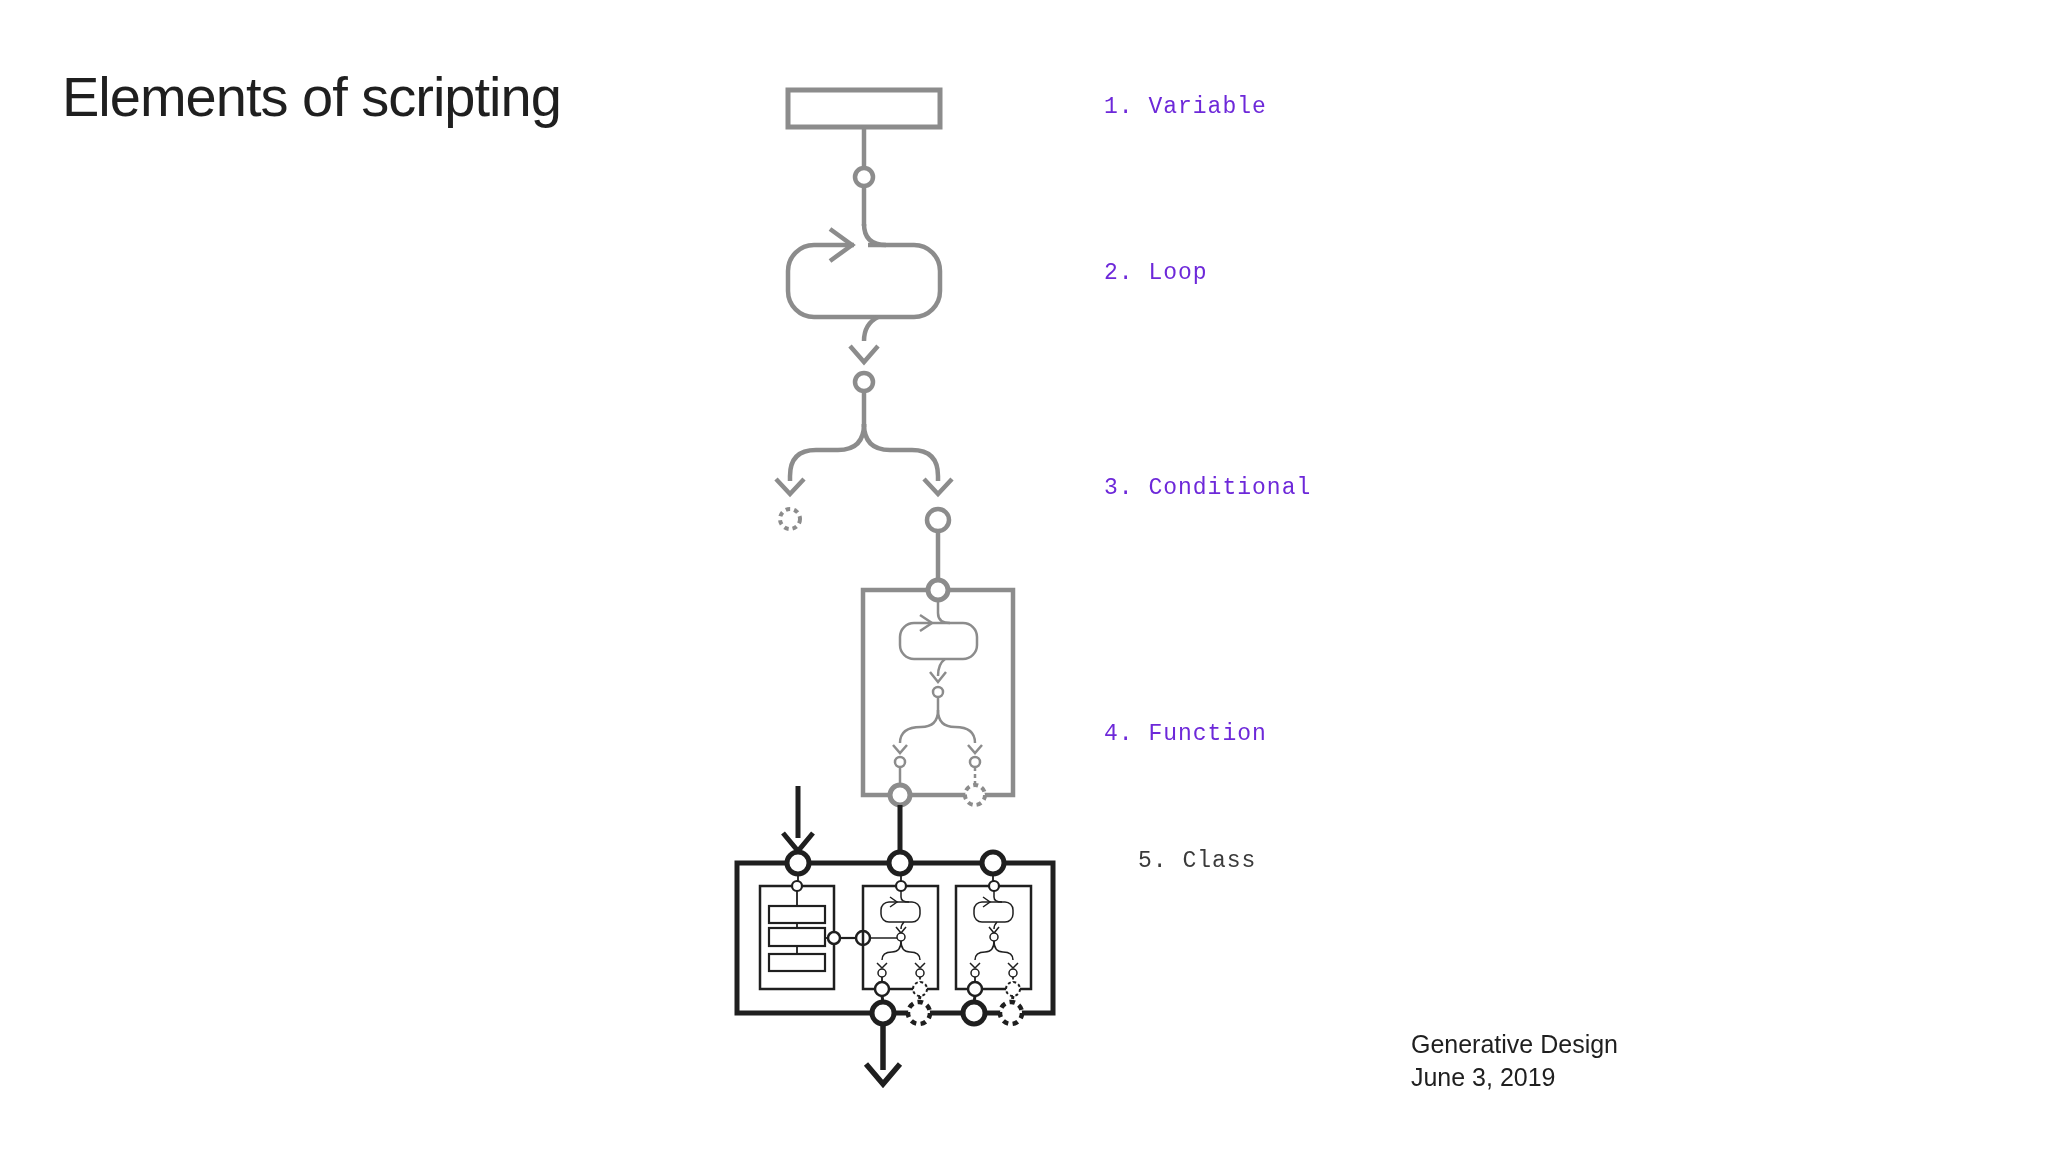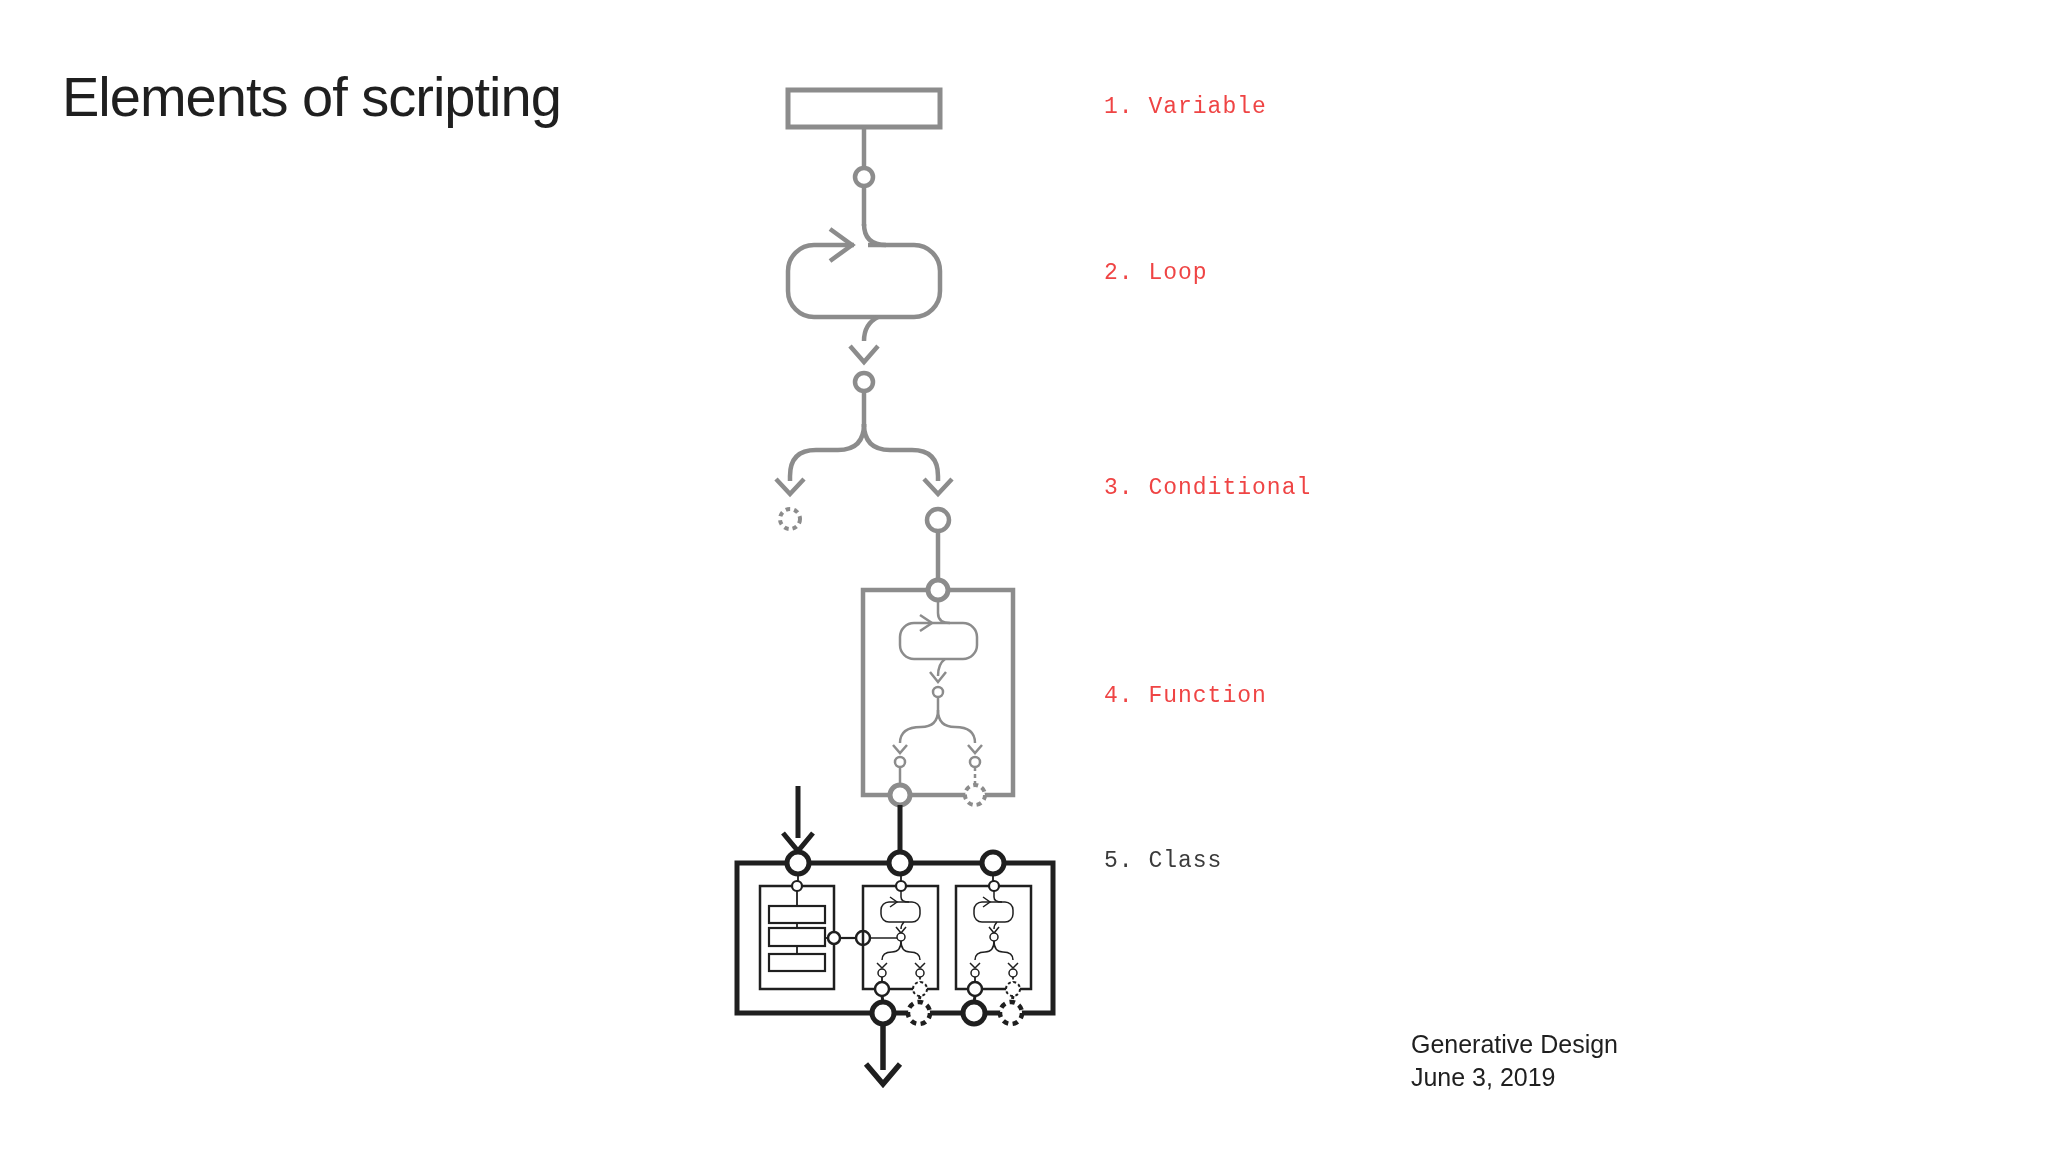--- a/index.html
+++ b/index.html
@@ -26,23 +26,23 @@
     left: 0; top: 0;
     width: 2048px; height: 1152px;
   }
   .legend-item {
     position: absolute;
     left: 1104px;
     font-family: "Liberation Mono", monospace;
     font-size: 23px;
     letter-spacing: 1px;
     white-space: nowrap;
-    color: #ef4444;
-  }
-  .legend-item.active { color: #3b3b3b; }
+    color: #6d28d9;
+  }
+  .legend-item.active { color: #3b3b3b; margin-left: 34px; }
   .footer {
     position: absolute;
     right: 62px;
     top: 1028px;
     text-align: left;
     font-size: 25px;
     line-height: 1.32;
     color: #1f1f1f;
   }
   
@@ -180,21 +180,21 @@
 
     <g>
       <line x1="883" y1="1024" x2="883" y2="1070" class="b" stroke-width="5.5"></line>
       <polyline points="866,1064 883,1084 900,1064" class="b" stroke-width="5.5"></polyline>
     </g>
   </svg>
 
   <div class="legend-item" style="top:94px">1. Variable</div>
   <div class="legend-item" style="top:260px">2. Loop</div>
   <div class="legend-item" style="top:475px">3. Conditional</div>
-  <div class="legend-item" style="top:683px">4. Function</div>
+  <div class="legend-item" style="top:721px">4. Function</div>
   <div class="legend-item active" style="top:848px">5. Class</div>
 
   <div class="footer">
     <div>Generative Design</div>
     <div>June 3, 2019</div>
   </div>
 
 </div>
 
 </body></html>

